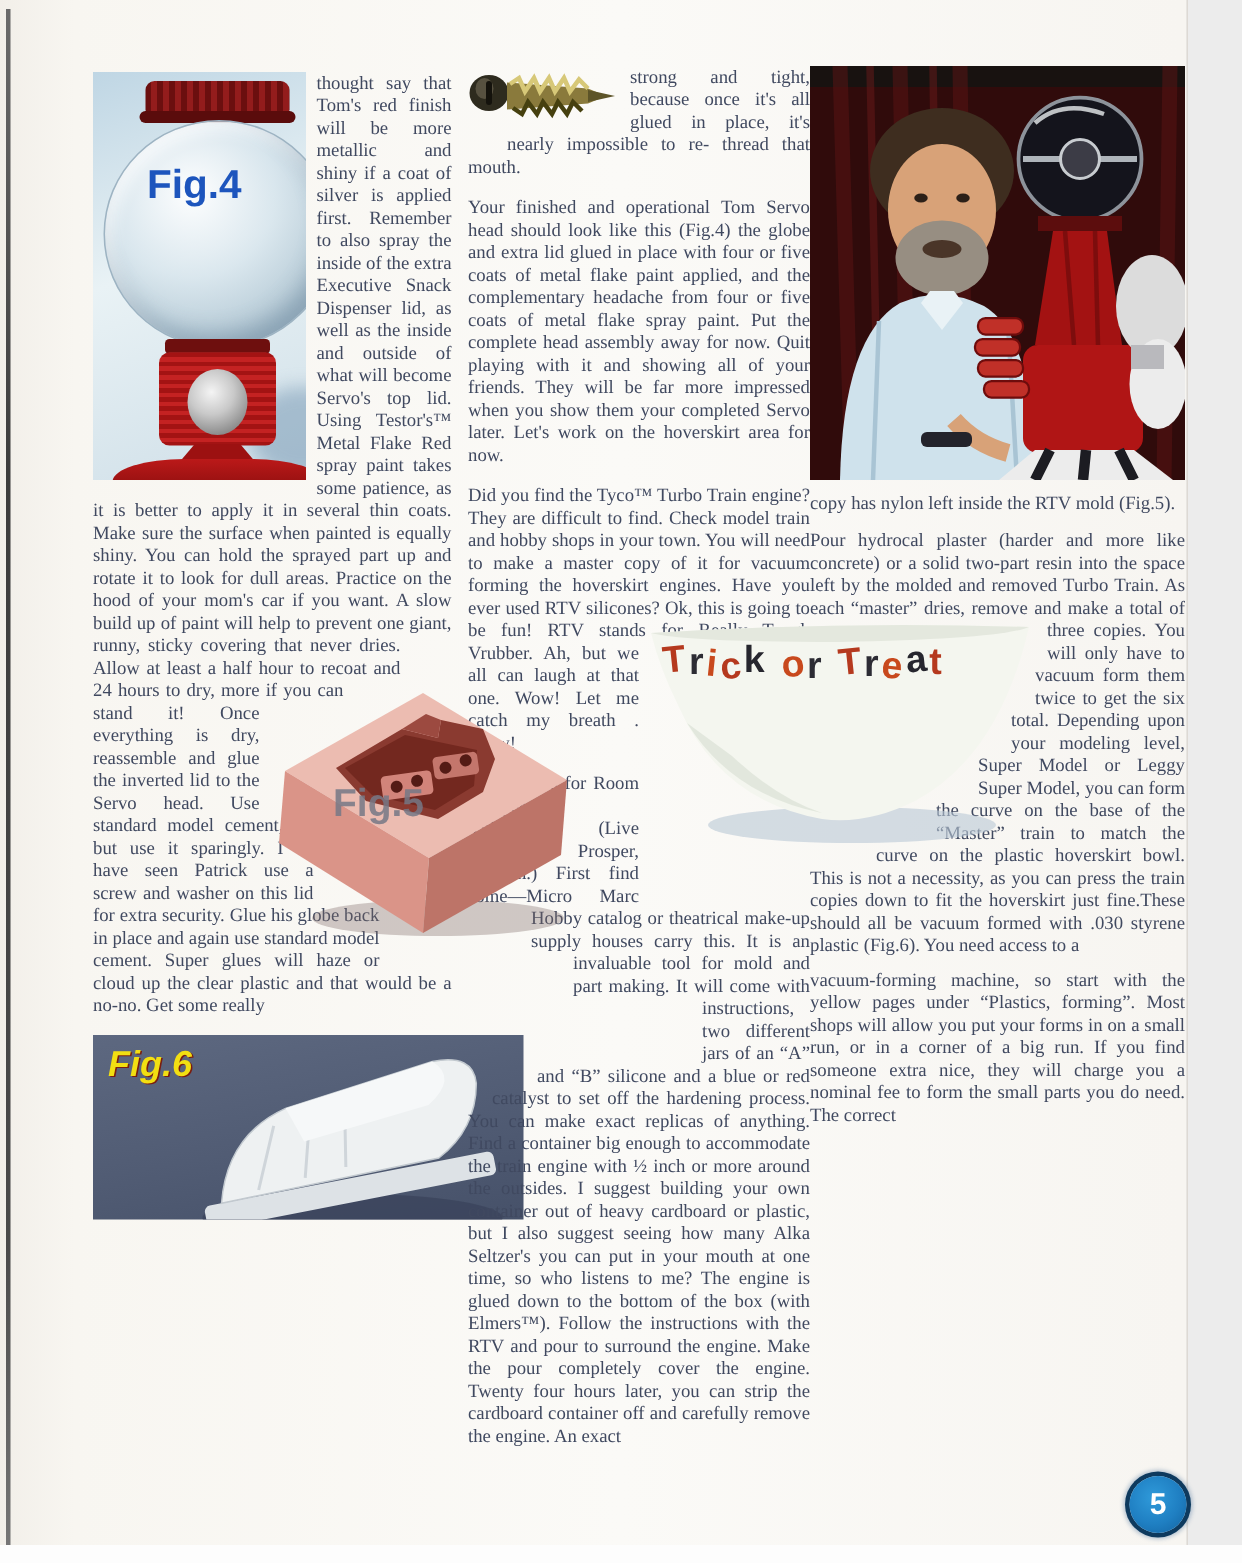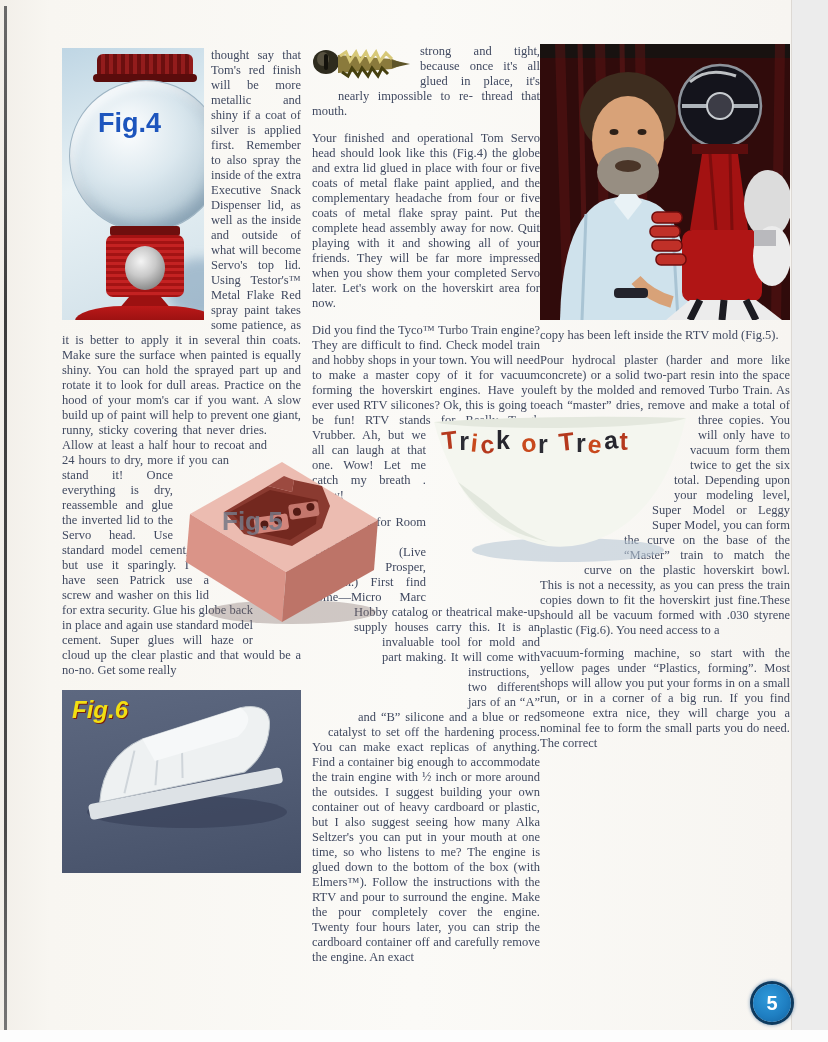--- a/index.html
+++ b/index.html
@@ -41,35 +41,35 @@
            background:radial-gradient(circle at 40% 35%,#f4f4f4 0%,#c9c9c9 40%,#7e7e7e 85%);}
   .f4-flare{position:absolute;left:56px;top:248px;width:54px;height:14px;background:#9c1111;
             clip-path:polygon(22% 0,78% 0,100% 100%,0 100%);}
   .f4-foot{position:absolute;left:13px;top:258px;width:140px;height:22px;
            background:linear-gradient(180deg,#bb1919,#8c0e0e);
            border-radius:50% 50% 46% 46% / 100% 100% 46% 46%;}
   .f4-shadow{position:absolute;left:104px;top:210px;width:70px;height:60px;border-radius:50%;
              background:rgba(105,140,170,.45);filter:blur(6px);}
 
   
-  .fig6{clear:both;position:relative;width:239px;height:183px;margin:6px 0 10px 0;overflow:hidden;
-        background:linear-gradient(170deg,#5d6880 0%,#515c74 55%,#465169 100%);}
+  .fig6{clear:both;position:relative;width:239px;height:123px;margin:6px 0 10px 0;overflow:hidden;
+        background:linear-gradient(170deg,#5d6880 0%,#515c74 55%,#465169 100%);padding-left:48px;}
   .f6-label{position:absolute;left:10px;top:6px;color:#f2df12;font:bold italic 24px "Liberation Sans",sans-serif;
             text-shadow:1px 1px 0 #7a1d10;z-index:3;}
   
   .fig7{position:relative;width:198px;height:160px;margin:2px 0 8px 0;overflow:hidden;
         background:linear-gradient(180deg,#808084 0%,#a7a7ab 70%,#909094 100%);}
   .f7-label{position:absolute;left:62px;top:124px;color:#fff;font:bold 26px "Liberation Sans",sans-serif;
             text-shadow:-2px 0 0 #000,2px 0 0 #000,0 -2px 0 #000,0 2px 0 #000,1px 1px 0 #000;z-index:3;}
   
   .portrait{position:relative;width:250px;height:276px;margin:0 0 8px 0;overflow:hidden;background:#2a0909;}
 
   
   #fig5{position:absolute;left:172px;top:436px;width:216px;height:190px;z-index:2;}
-  .f5-label{position:absolute;left:50px;top:70px;color:rgba(118,120,134,.85);
+  .f5-label{position:absolute;left:50px;top:84px;color:rgba(118,120,134,.85);
             font:bold 26px "Liberation Sans",sans-serif;z-index:3;text-align:center;}
   
   #bowl{position:absolute;left:428px;top:412px;width:264px;height:152px;z-index:2;}
   #bowl-text{position:absolute;left:14px;top:16px;width:240px;z-index:3;
              font:bold 25px "Liberation Sans",sans-serif;letter-spacing:2px;white-space:nowrap;}
   #bowl-text span{display:inline-block;}
 
   
   .screw{float:left;width:102px;height:40px;margin:0 6px 2px 0;}
 
@@ -204,21 +204,21 @@
         <rect x="214" y="186" width="22" height="16" fill="#b9b9bd"></rect>
 
         <path d="M150,256 L216,256 L242,276 L126,276 Z" fill="#ececec"></path>
         <path d="M160,256 L150,276 M184,256 L182,276 M206,256 L216,276" stroke="#1c1c22" stroke-width="7"></path>
         <path d="M96,236 Q110,252 132,258" stroke="#d8a278" stroke-width="12" fill="none"></path>
         <rect x="74" y="244" width="34" height="10" rx="4" fill="#23232b"></rect>
       </svg>
     </div>
 
     <div class="para" style="margin-bottom:10px">
-      <span class="txt">copy has been left inside the RTV mold (Fig.5).</span>
+      <span class="txt">copy has nylon left inside the RTV mold (Fig.5).</span>
     </div>
 
     <div class="para" style="margin-bottom:8px">
       <span class="sp fl" style="width:0;height:60px" aria-hidden="true"></span>
       <span class="sp fl cl" style="width:158px;height:30px" aria-hidden="true"></span>
       <span class="sp fl cl" style="width:150px;height:30px" aria-hidden="true"></span>
       <span class="sp fl cl" style="width:134px;height:30px" aria-hidden="true"></span>
       <span class="sp fl cl" style="width:112px;height:30px" aria-hidden="true"></span>
       <span class="sp fl cl" style="width:84px;height:30px" aria-hidden="true"></span>
       <span class="sp fl cl" style="width:44px;height:15px" aria-hidden="true"></span>

